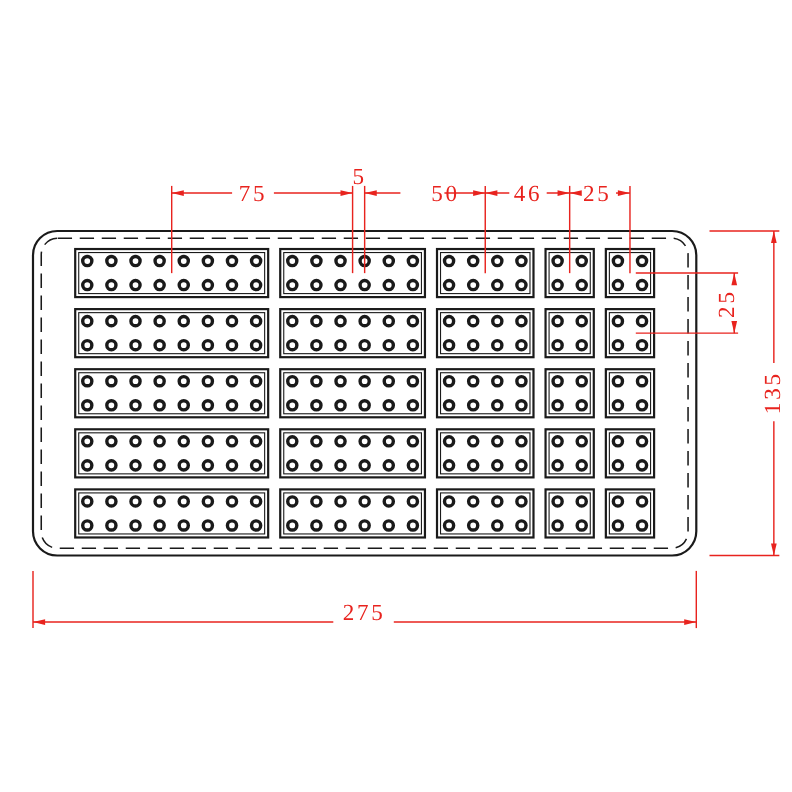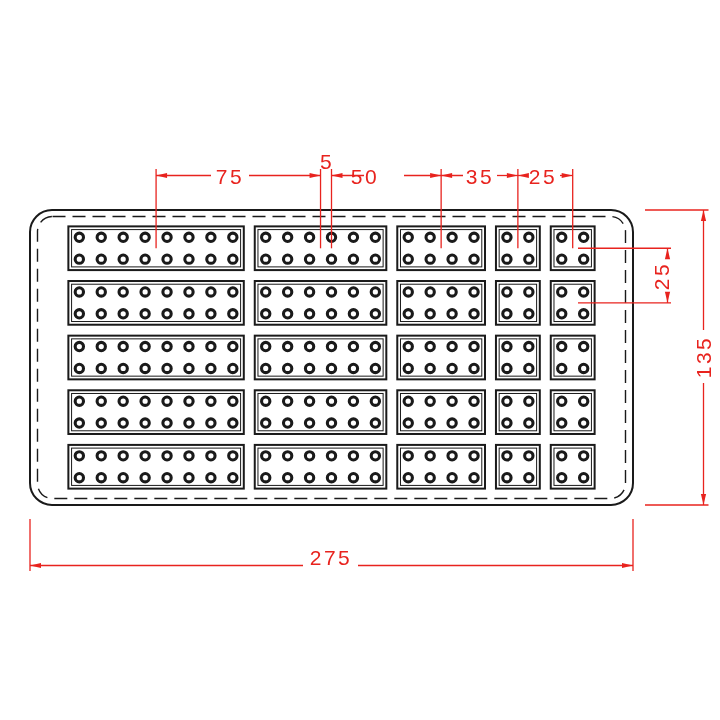--- a/index.html
+++ b/index.html
@@ -1,18 +1,18 @@
 <!DOCTYPE html>
 <html><head>
 <meta charset="utf-8">
 <style>
   html,body{margin:0;padding:0;background:#ffffff;}
   .canvas{
     position:relative;width:720px;height:720px;background:#ffffff;overflow:hidden;
-    font-family:Liberation Sans, sans-serif;
+    font-family:Liberation Serif, serif;
   }
   .canvas svg{position:absolute;left:0;top:0;}
   .dim-label{
     position:absolute;
     color:#e8231e;
     font-size:21px;
     letter-spacing:2.5px;
     line-height:1;
     transform:translate(-50%,-50%);
     white-space:nowrap;
@@ -334,19 +334,19 @@
       <line x1="30" y1="519" x2="30" y2="571" stroke="#e8231e" stroke-width="1.3" fill="none"></line>
       <line x1="633" y1="519" x2="633" y2="571" stroke="#e8231e" stroke-width="1.3" fill="none"></line>
       <line x1="30" y1="565.5" x2="303" y2="565.5" stroke="#e8231e" stroke-width="1.3" fill="none"></line>
       <line x1="358" y1="565.5" x2="633" y2="565.5" stroke="#e8231e" stroke-width="1.3" fill="none"></line>
       <polygon points="30,565.5 41,562.9 41,568.1" fill="#e8231e"></polygon>
       <polygon points="633,565.5 622,562.9 622,568.1" fill="#e8231e"></polygon>
     </svg>
 
   <span class="dim-label" style="left:230px;top:176px;">75</span>
   <span class="dim-label" style="left:327px;top:161px;">5</span>
-  <span class="dim-label" style="left:365px;top:176px;">50</span>
-  <span class="dim-label" style="left:480px;top:176px;">35</span>
+  <span class="dim-label" style="left:405px;top:176px;">50</span>
+  <span class="dim-label" style="left:480px;top:176px;">46</span>
   <span class="dim-label" style="left:543px;top:176px;">25</span>
   <span class="dim-label vert" style="left:661px;top:276px;">25</span>
   <span class="dim-label vert" style="left:703px;top:357px;">135</span>
   <span class="dim-label" style="left:331px;top:557px;">275</span>
 </div>
 
 </body></html>

